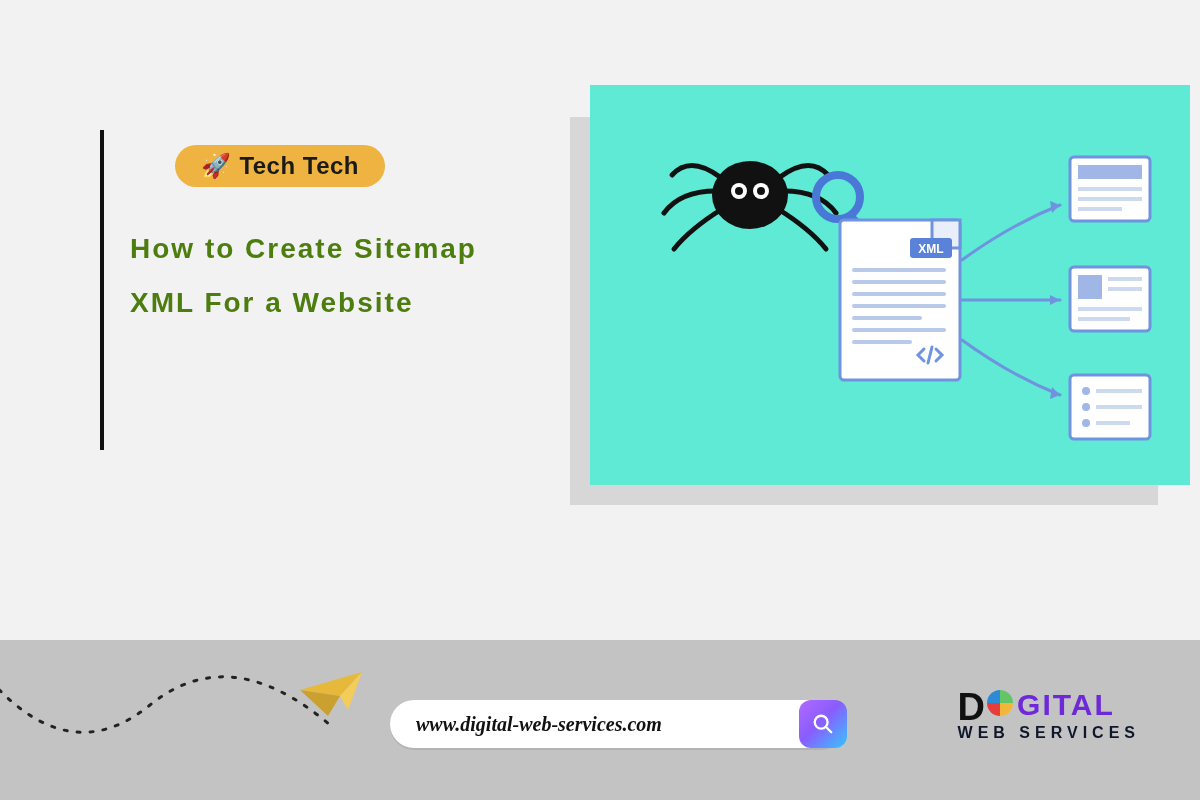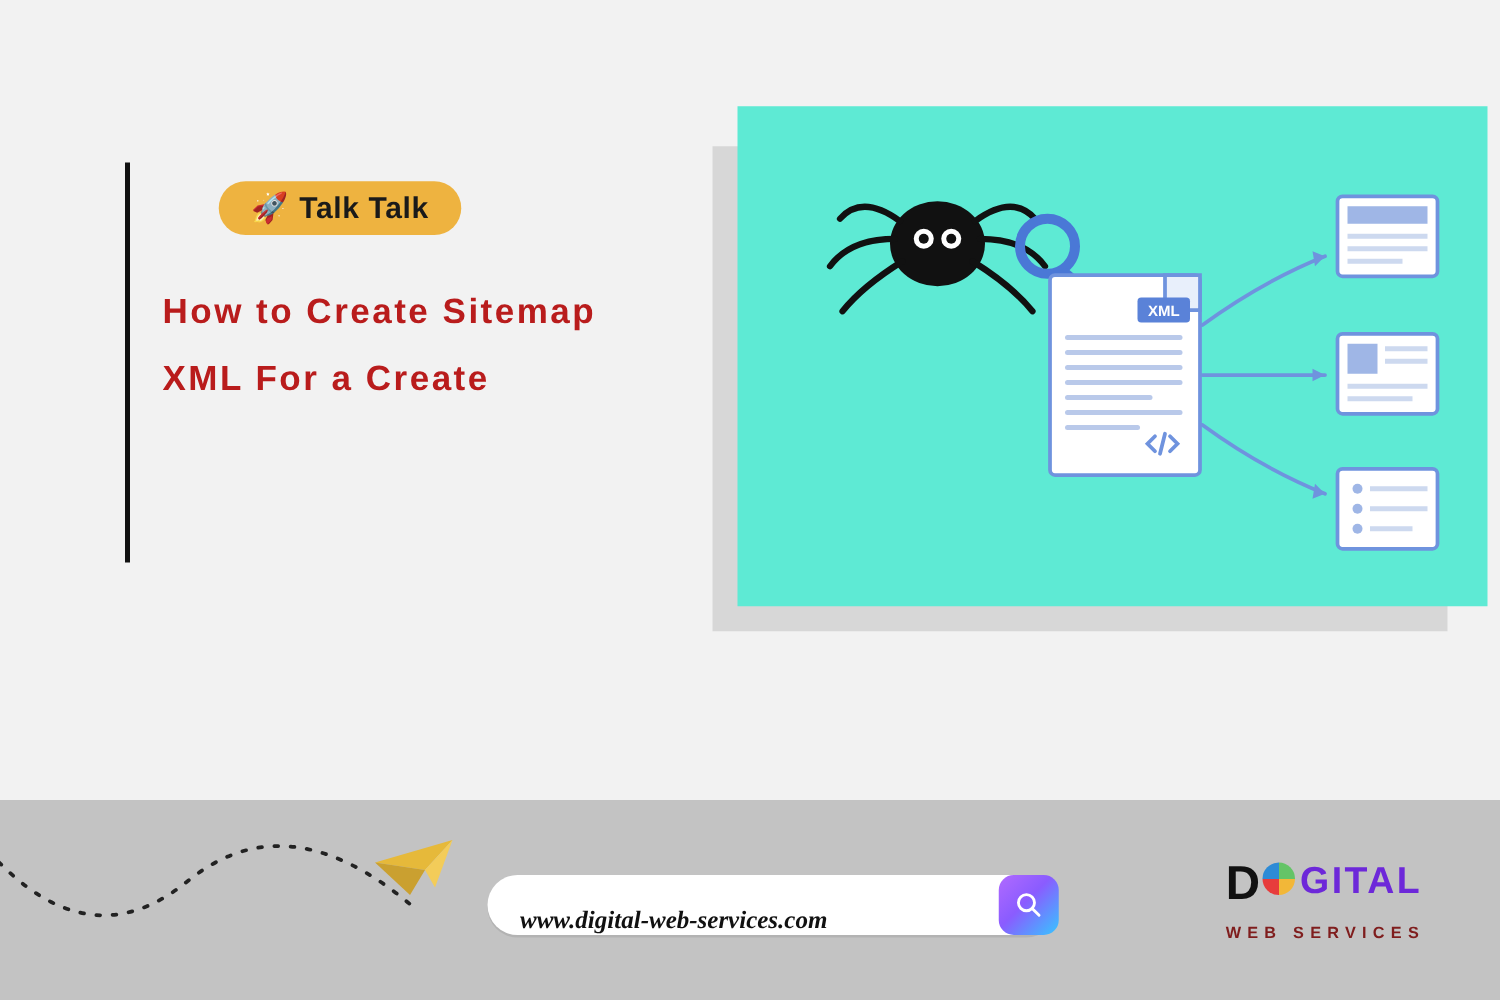--- a/index.html
+++ b/index.html
@@ -19,21 +19,21 @@
     background: #eeb340; color: #1a1a1a;
     padding: 7px 26px; border-radius: 22px;
     font-size: 24px; font-weight: 600;
     display: flex; align-items: center; gap: 8px;
     letter-spacing: .5px;
   }
   .headline {
     position: absolute; left: 130px; top: 215px; width: 400px;
   }
   .headline .line {
-    font-size: 28px; font-weight: 700; color: #b91c1c;
+    font-size: 28px; font-weight: 700; color: #4d7c0f;
     letter-spacing: 2px; margin-top: 18px; margin-bottom: 22px;
   }
   .card {
     position: absolute; right: 10px; top: 85px;
     width: 600px; height: 400px; background: #5eead4;
     box-shadow: -26px 26px 0 -6px #d7d7d7;
   }
   .illus { position: absolute; inset: 0; }
 
   .footer {
@@ -42,21 +42,21 @@
   }
   .plane-trail {
     position: absolute; left: 0; bottom: 10px; width: 360px; height: 140px;
   }
   .paper-plane {
     position: absolute; left: 300px; bottom: 80px;
   }
   .searchbar {
     position: absolute; left: 390px; top: 60px;
     width: 455px; height: 48px; background: #fff;
-    border-radius: 24px; display: flex; align-items: flex-end;
+    border-radius: 24px; display: flex; align-items: center;
     padding-left: 26px;
     box-shadow: 0 2px 0 rgba(0,0,0,.08);
   }
   .searchbar .url {
     flex: 1; font-style: italic; font-weight: 700;
     font-size: 20px; color: #111;
     font-family: Georgia, 'Times New Roman', serif;
   }
   .searchbar .go {
     width: 48px; height: 48px; border-radius: 12px;
@@ -76,38 +76,38 @@
   .brand .swirl {
     width: 26px; height: 26px; border-radius: 50%;
     background: conic-gradient(#64c467 0 90deg,#f2b738 90deg 180deg,#e73c3c 180deg 270deg,#2d8bd6 270deg 360deg);
     margin-right: 2px; transform: translateY(-6px);
   }
   .brand .rest {
     font-size: 30px; font-weight: 900; color:#6d28d9;
     letter-spacing: 2px;
   }
   .brand .sub {
-    font-size: 13px; letter-spacing: 5px; color:#7f1d1d; font-weight:600;
-    margin-top: 16px;
+    font-size: 16px; letter-spacing: 5px; color:#0f172a; font-weight:600;
+    margin-top: 2px;
   }
 </style>
 </head>
 <body>
 
 <div class="hero">
   <div class="vbar"></div>
 
   <div class="badge">
     <span>🚀</span>
-    <span>Talk Talk</span>
+    <span>Tech Tech</span>
   </div>
 
   <div class="headline">
     <div class="line">How to Create Sitemap</div>
-    <div class="line">XML For a Create</div>
+    <div class="line">XML For a Website</div>
   </div>
 
   <div class="card">
     <svg class="illus" viewBox="0 0 600 400">
 
       <g transform="translate(160,110)">
         <ellipse cx="0" cy="0" rx="38" ry="34" fill="#111"></ellipse>
 
         <circle cx="-11" cy="-4" r="8" fill="#fff"></circle>
           <circle cx="11" cy="-4" r="8" fill="#fff"></circle>

